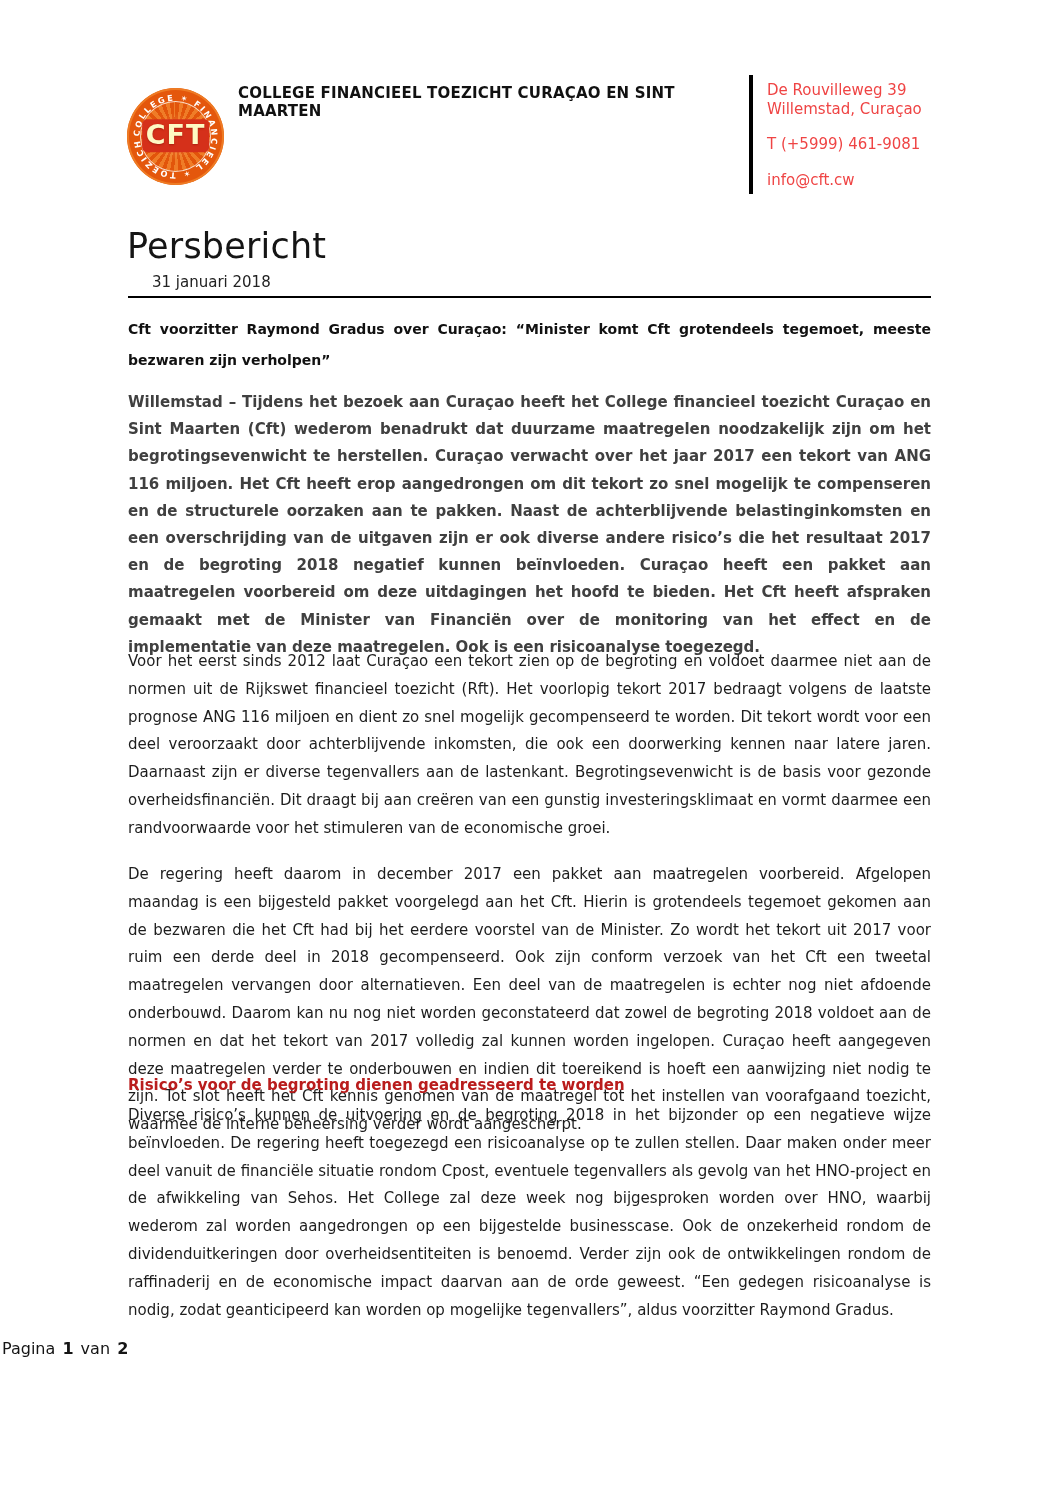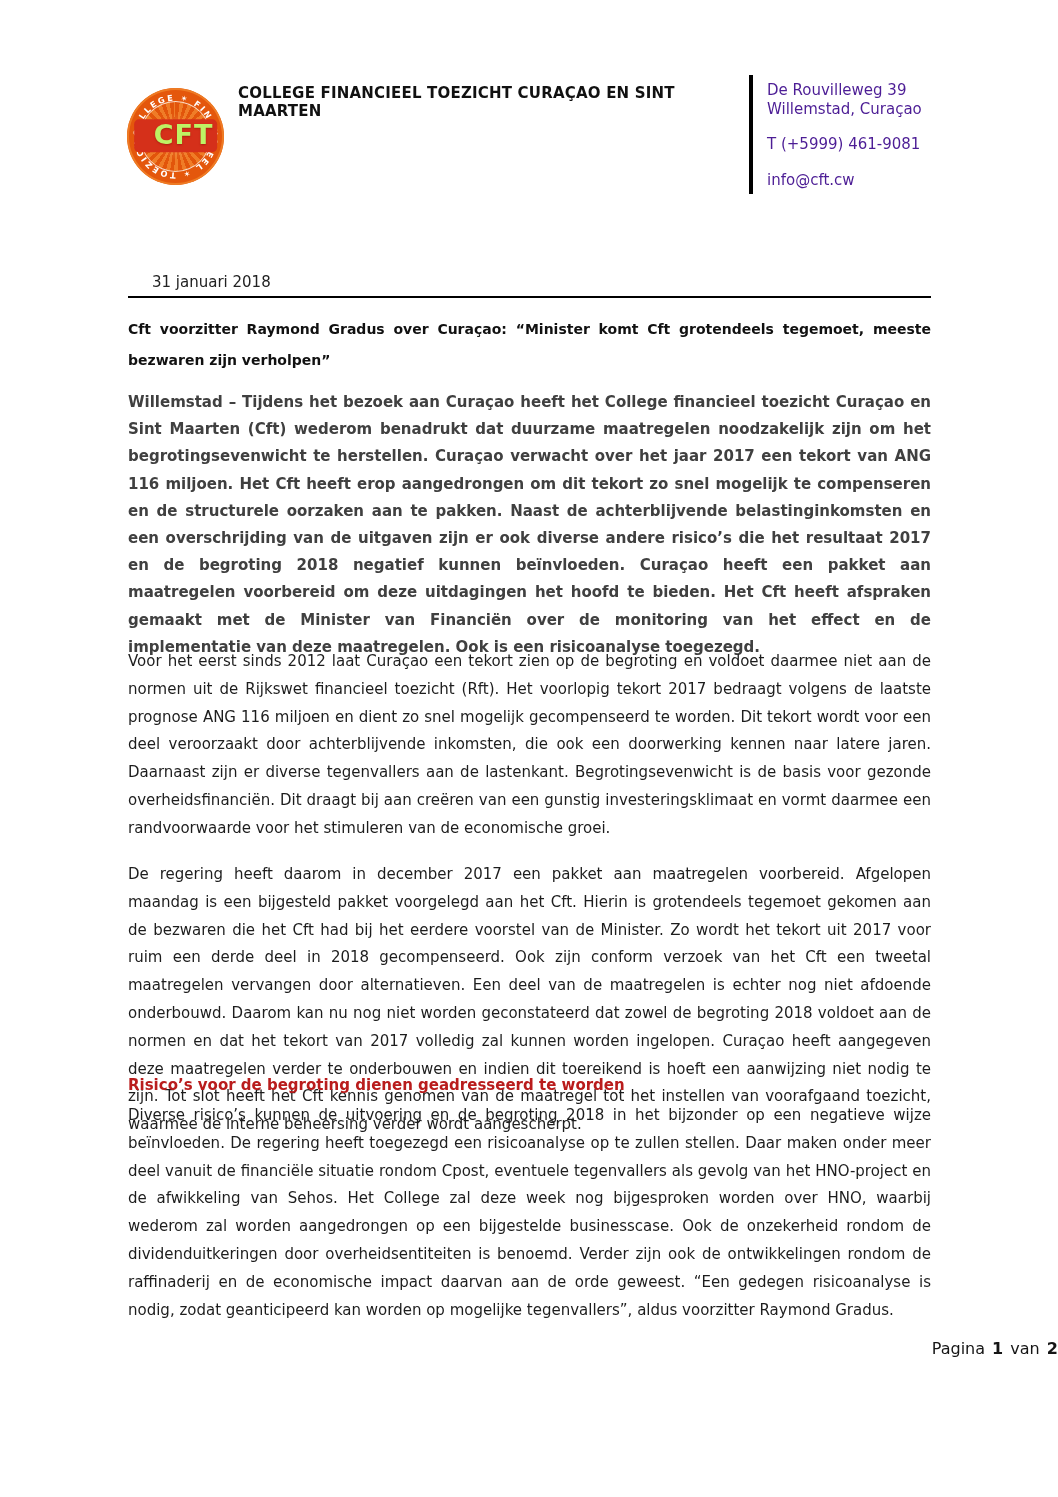--- a/index.html
+++ b/index.html
@@ -32,37 +32,37 @@
   .logo-ring-svg text {
     fill: #ffffff; font-weight: bold;
     font-family: "DejaVu Sans", sans-serif;
     font-size: 8.2px; letter-spacing: 2.1px;
   }
   .logo-monogram {
     position: absolute; left: 50%; top: 50%;
     transform: translate(-50%, -54%);
     background: #d5301a;
     border-radius: 5px;
-    padding: 0 4px 2px 20px;
-    color: #bef264; font-weight: bold; font-size: 27px; letter-spacing: 1px;
+    padding: 0 4px 2px 4px;
+    color: #fef9c3; font-weight: bold; font-size: 27px; letter-spacing: 1px;
     text-shadow: 0 1px 2px #a81f10;
     line-height: 31px;
   }
   .org-title {
     position: absolute; left: 238px; top: 84px; width: 505px;
     font-size: 15px; font-weight: bold; color: #111;
     letter-spacing: 0.2px;
   }
   .hdr-divider {
     position: absolute; left: 749px; top: 75px;
     width: 4px; height: 119px; background: #000;
   }
   .hdr-address {
     position: absolute; left: 767px; top: 81px;
-    font-size: 15px; line-height: 19px; color: #4c1d95;
+    font-size: 15px; line-height: 19px; color: #ef4444;
   }
   .hdr-address .addr-phone { margin-top: 16px; }
   .hdr-address .addr-email { margin-top: 17px; }
 
   
   .doc-title {
     position: absolute; left: 127px; top: 226px;
     font-size: 35px; font-weight: normal; color: #151515;
     letter-spacing: 0.2px;
   }
@@ -103,21 +103,21 @@
     font-size: 15px; font-weight: bold; color: #b91c1c;
   }
   .sec2-p1 {
     position: absolute; left: 128px; top: 1102px; width: 803px;
     font-size: 15px; line-height: 27.8px; text-align: justify;
   }
 
   
   .page-footer {
     position: absolute; left: 0; top: 1339px; width: 1058px;
-    text-align: right; font-size: 16px; color: #151515;
+    text-align: left; font-size: 16px; color: #151515;
   }
   .page-footer b { font-weight: bold; }
   .page-footer span { margin: 0 2px; }
 </style>
 </head>
 <body>
 
 <div class="page">
 
   <div class="logo">
@@ -135,20 +135,21 @@
 
   <div class="hdr-divider"></div>
 
   <div class="hdr-address">
     <div class="addr-line">De Rouvilleweg 39</div>
     <div class="addr-line">Willemstad, Curaçao</div>
     <div class="addr-phone">T (+5999) 461-9081</div>
     <div class="addr-email">info@cft.cw</div>
   </div>
 
+  <div class="doc-title">Persbericht</div>
   <div class="doc-date">31 januari 2018</div>
   <div class="title-rule"></div>
 
   <div class="headline">Cft voorzitter Raymond Gradus over Curaçao: “Minister komt Cft grotendeels tegemoet, meeste bezwaren zijn verholpen”</div>
 
   <div class="lead">Willemstad – Tijdens het bezoek aan Curaçao heeft het College financieel toezicht Curaçao en Sint Maarten (Cft) wederom benadrukt dat duurzame maatregelen noodzakelijk zijn om het begrotingsevenwicht te herstellen. Curaçao verwacht over het jaar 2017 een tekort van ANG 116 miljoen. Het Cft heeft erop aangedrongen om dit tekort zo snel mogelijk te compenseren en de structurele oorzaken aan te pakken. Naast de achterblijvende belastinginkomsten en een overschrijding van de uitgaven zijn er ook diverse andere risico’s die het resultaat 2017 en de begroting 2018 negatief kunnen beïnvloeden. Curaçao heeft een pakket aan maatregelen voorbereid om deze uitdagingen het hoofd te bieden. Het Cft heeft afspraken gemaakt met de Minister van Financiën over de monitoring van het effect en de implementatie van deze maatregelen. Ook is een risicoanalyse toegezegd.</div>
 
   <div class="sec1-p1">Voor het eerst sinds 2012 laat Curaçao een tekort zien op de begroting en voldoet daarmee niet aan de normen uit de Rijkswet financieel toezicht (Rft). Het voorlopig tekort 2017 bedraagt volgens de laatste prognose ANG 116 miljoen en dient zo snel mogelijk gecompenseerd te worden. Dit tekort wordt voor een deel veroorzaakt door achterblijvende inkomsten, die ook een doorwerking kennen naar latere jaren. Daarnaast zijn er diverse tegenvallers aan de lastenkant. Begrotingsevenwicht is de basis voor gezonde overheidsfinanciën. Dit draagt bij aan creëren van een gunstig investeringsklimaat en vormt daarmee een randvoorwaarde voor het stimuleren van de economische groei.</div>
   <div class="sec1-p2">De regering heeft daarom in december 2017 een pakket aan maatregelen voorbereid. Afgelopen maandag is een bijgesteld pakket voorgelegd aan het Cft. Hierin is grotendeels tegemoet gekomen aan de bezwaren die het Cft had bij het eerdere voorstel van de Minister. Zo wordt het tekort uit 2017 voor ruim een derde deel in 2018 gecompenseerd. Ook zijn conform verzoek van het Cft een tweetal maatregelen vervangen door alternatieven. Een deel van de maatregelen is echter nog niet afdoende onderbouwd. Daarom kan nu nog niet worden geconstateerd dat zowel de begroting 2018 voldoet aan de normen en dat het tekort van 2017 volledig zal kunnen worden ingelopen. Curaçao heeft aangegeven deze maatregelen verder te onderbouwen en indien dit toereikend is hoeft een aanwijzing niet nodig te zijn. Tot slot heeft het Cft kennis genomen van de maatregel tot het instellen van voorafgaand toezicht, waarmee de interne beheersing verder wordt aangescherpt.</div>
 

